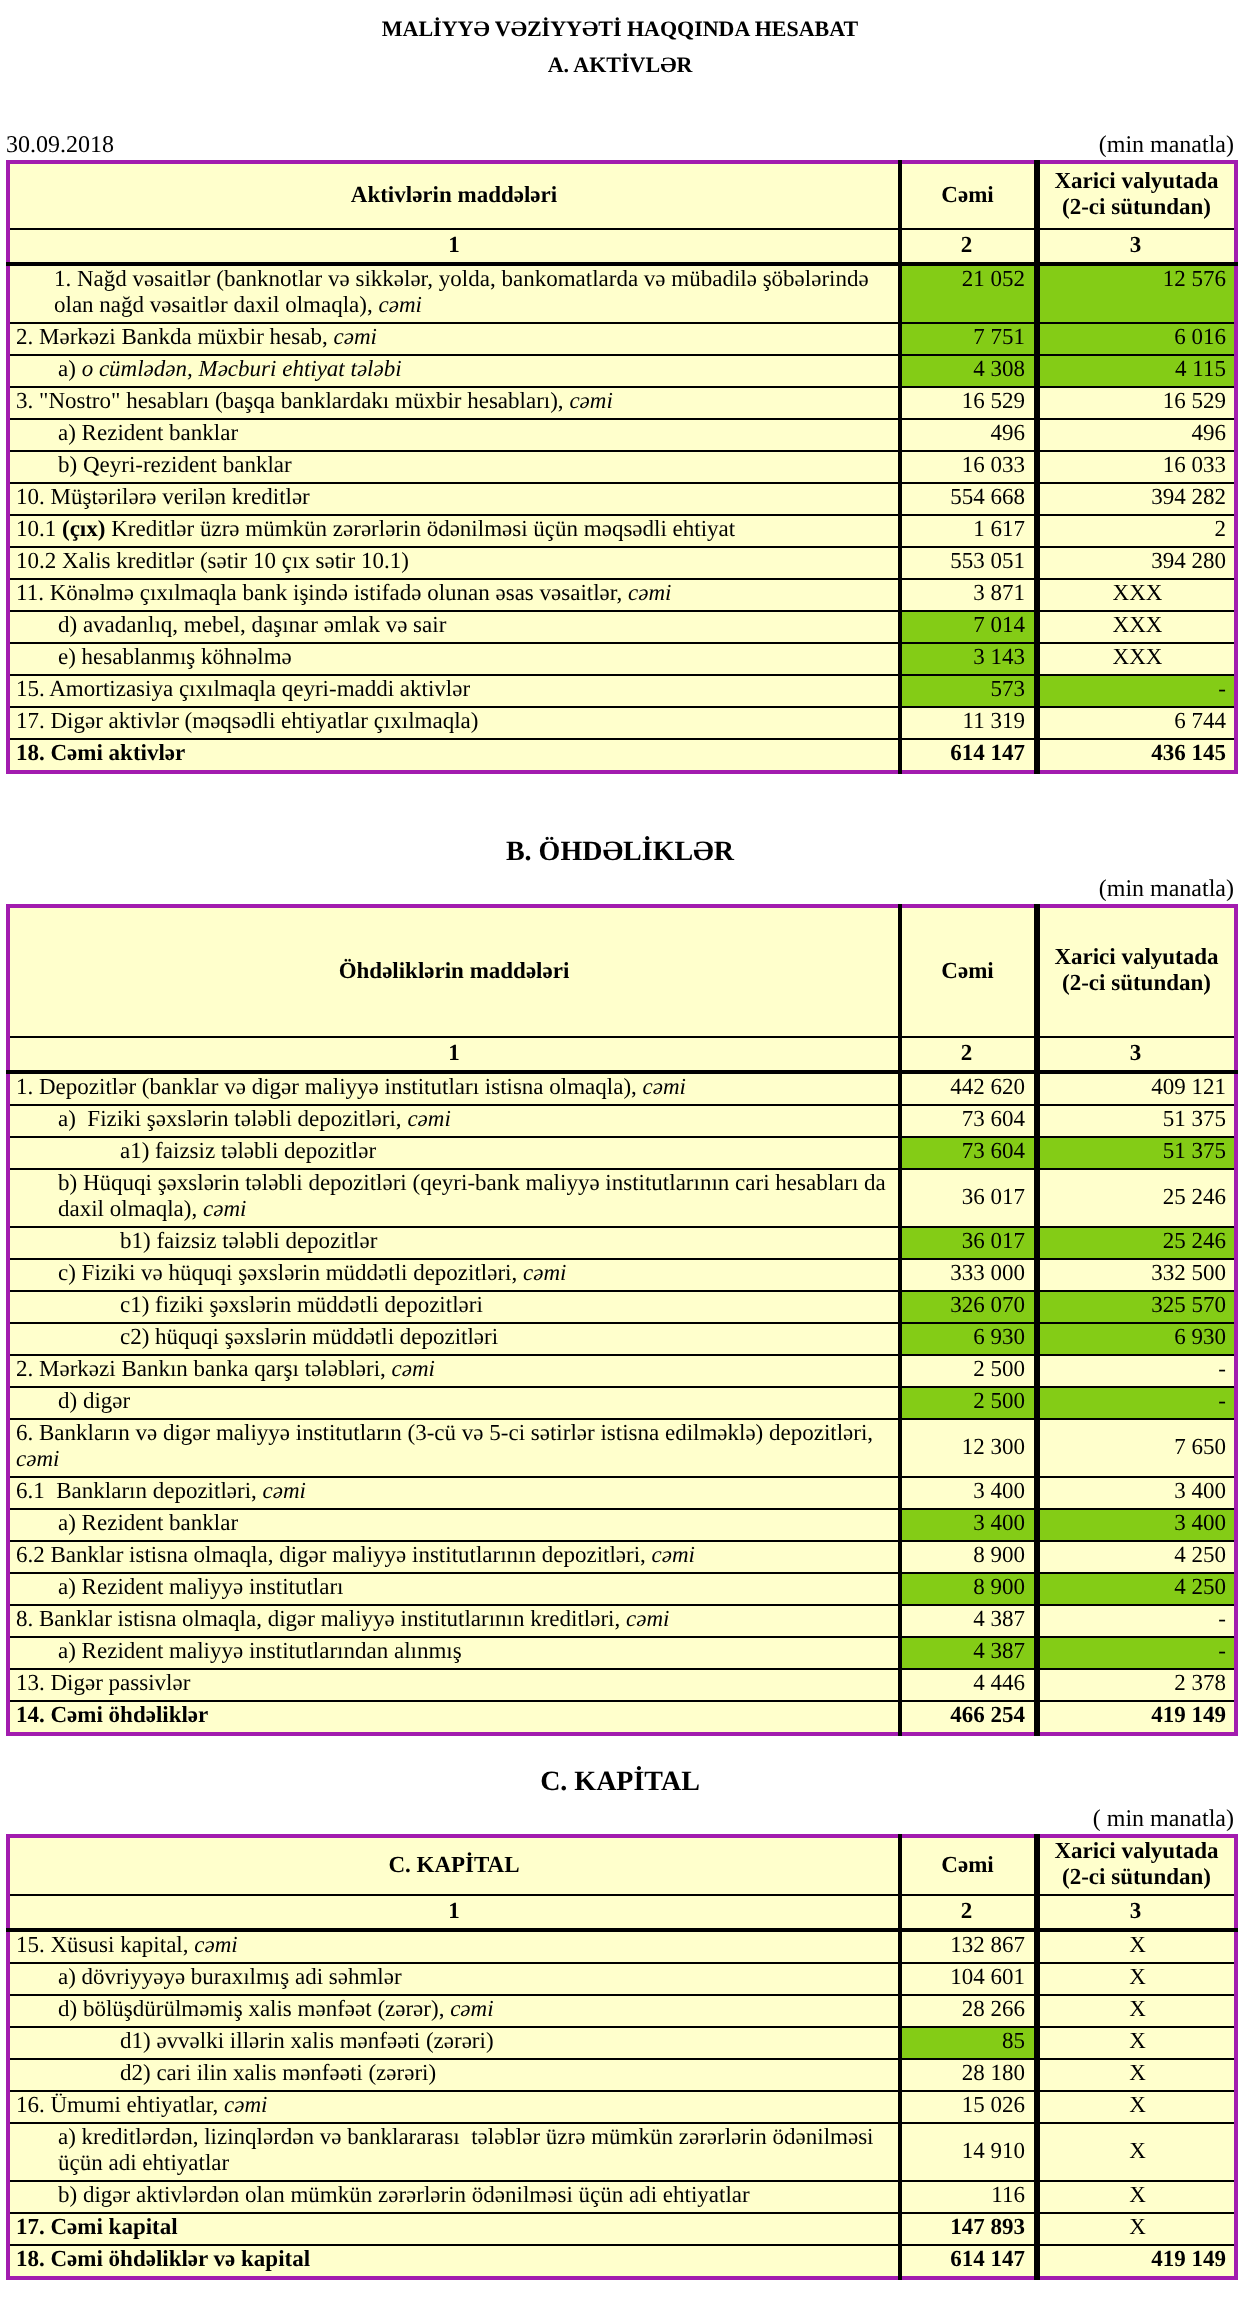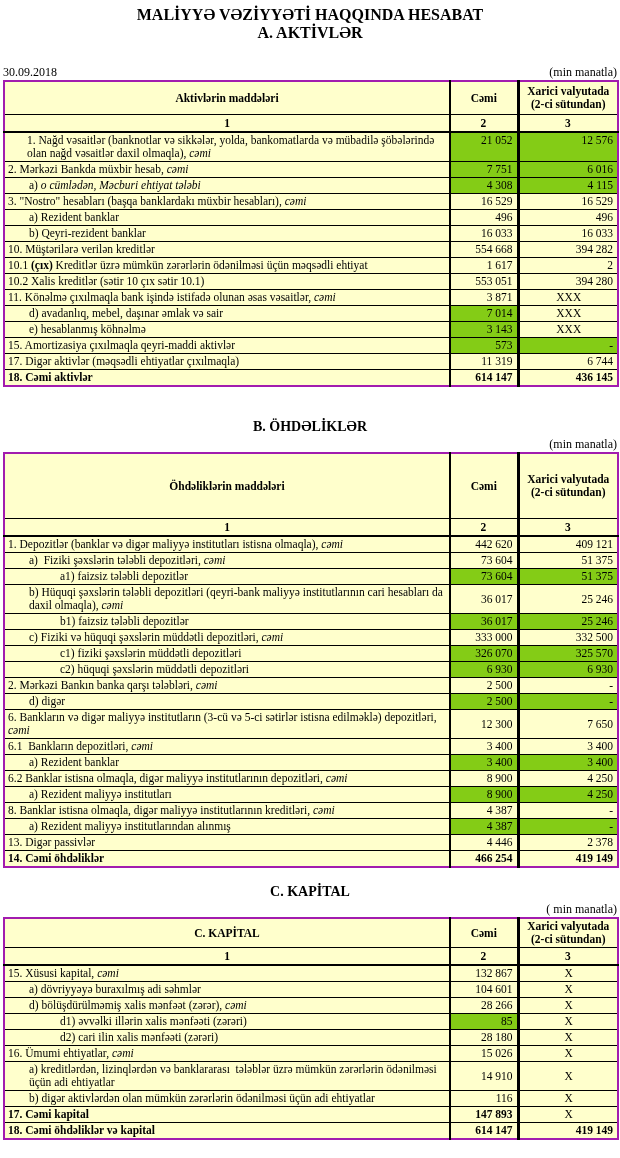--- a/index.html
+++ b/index.html
@@ -2,21 +2,21 @@
 <html lang="az"><head>
 <meta charset="utf-8">
 <style>
   html,body{margin:0;padding:0;background:#ffffff;}
   body{
     width:620px;height:1158px;overflow:hidden;
     font-family:"Liberation Serif","DejaVu Serif",serif;
     color:#000;
   }
   .titles{margin-top:6px;text-align:center;}
-  .title-line{font-weight:bold;font-size:16px;line-height:18px;}
+  .title-line{font-weight:bold;font-size:11px;line-height:18px;}
   .meta-row{
     display:flex;justify-content:space-between;align-items:flex-end;
     margin:23px 3px 1px 3px;font-size:12px;line-height:14px;
   }
   .section-head{text-align:center;font-weight:bold;font-size:14px;line-height:17px;}
   .sec-b{margin-top:31px;}
   .sec-c{margin-top:15px;}
   .unit-note{ text-align:right;font-size:12px;line-height:14px;margin:2px 3px 1px 3px;}
   table{
     border-collapse:collapse;table-layout:fixed;

